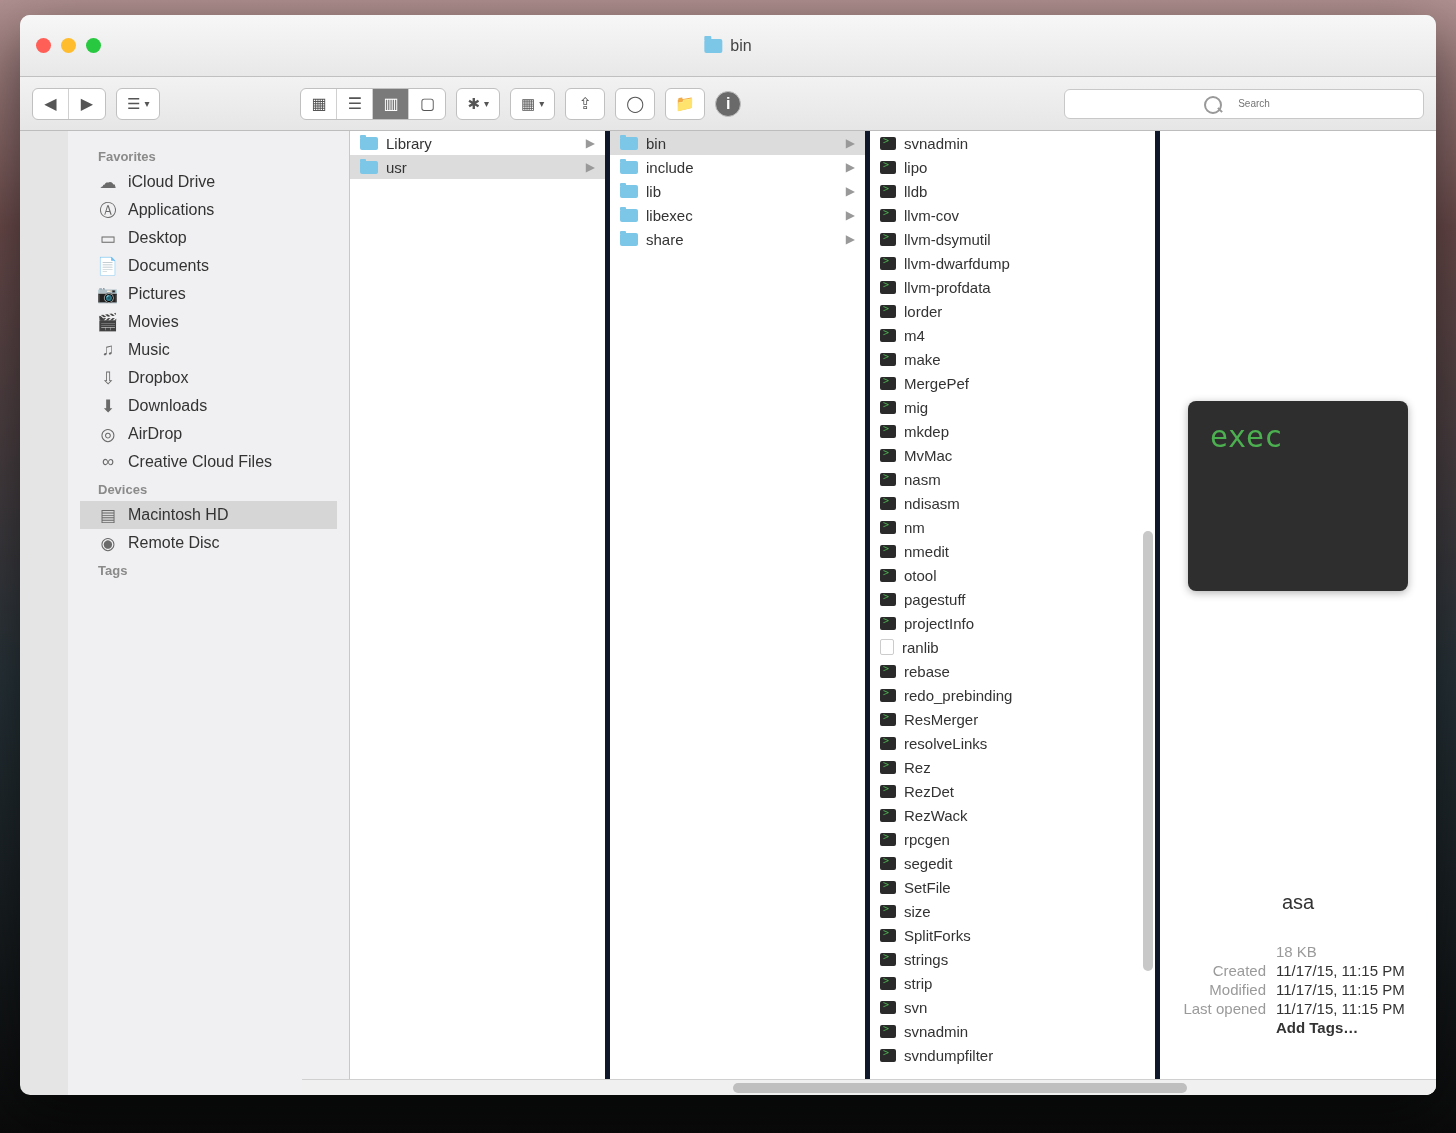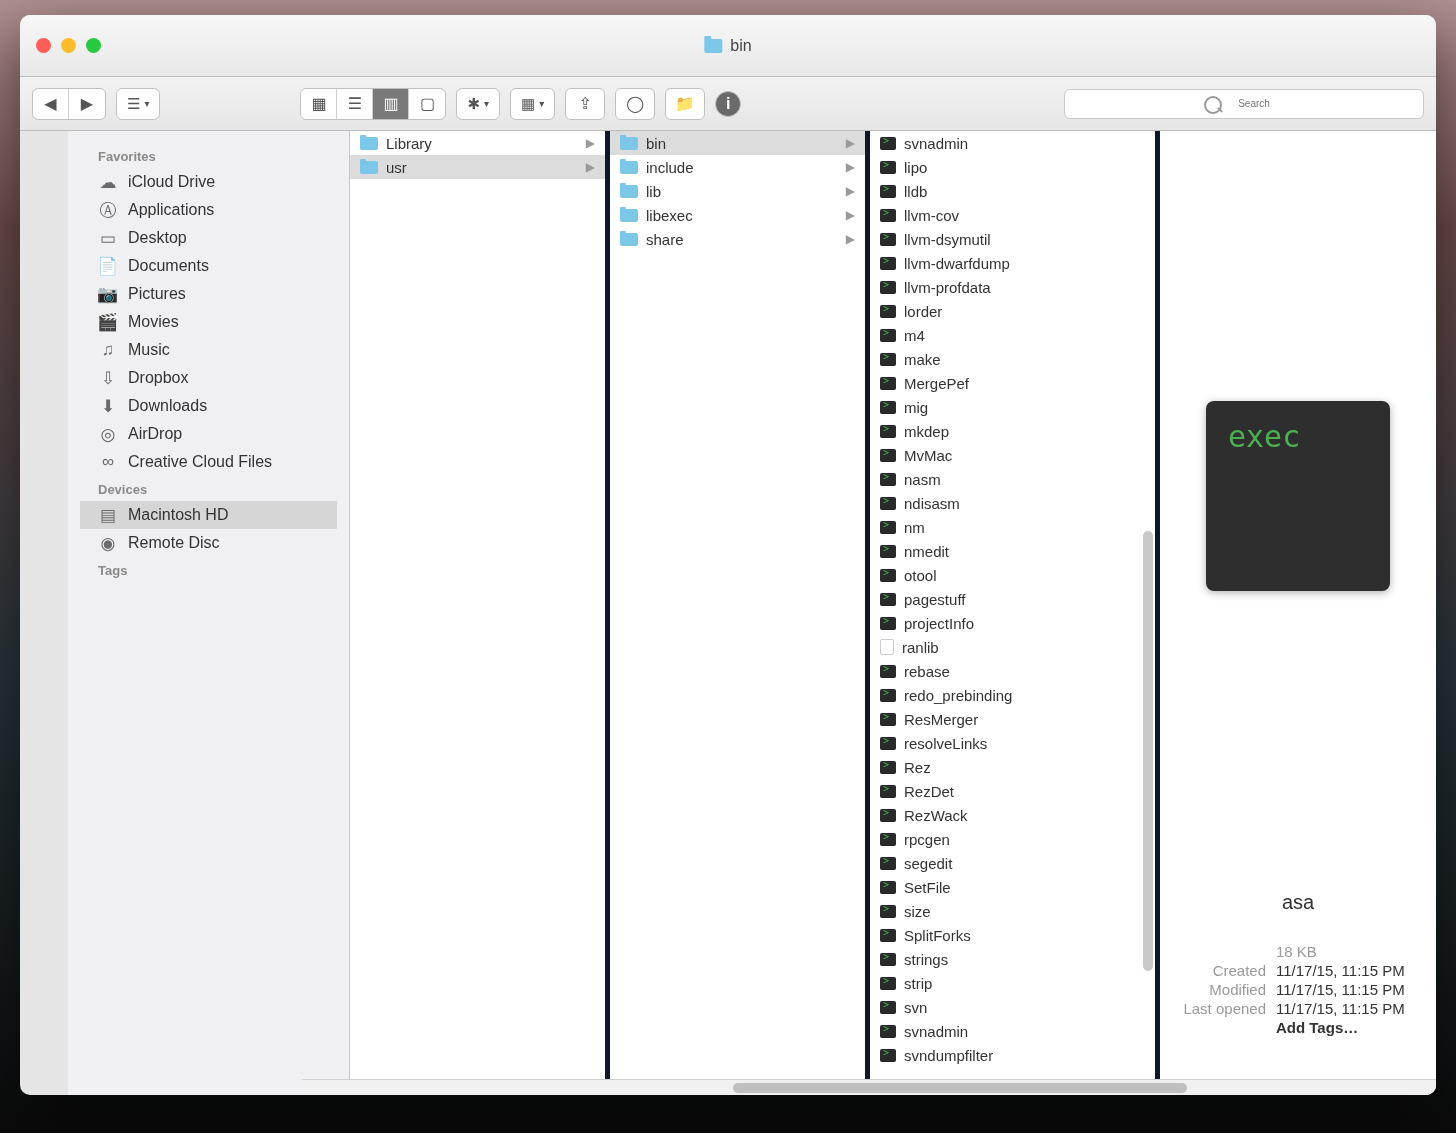--- a/index.html
+++ b/index.html
@@ -37,21 +37,21 @@
 .col-item{display:flex;align-items:center;padding:2px 10px;font-size:15px;color:#333;cursor:pointer;height:24px;}
 .col-item.sel{background:#dcdcdc;}
 .col-item .arrow{margin-left:auto;color:#999;font-size:12px;}
 .fic{width:18px;height:13px;background:#7cc7e8;border-radius:2px;margin-right:8px;position:relative;flex-shrink:0;}
 .fic:before{content:"";position:absolute;top:-2px;left:0;width:6px;height:3px;background:#7cc7e8;border-radius:1px 1px 0 0;}
 .eic{width:16px;height:13px;background:#2a2a2a;border-radius:2px;margin-right:8px;flex-shrink:0;position:relative;}
 .eic:after{content:">";position:absolute;top:-2px;left:3px;color:#4caf50;font-size:10px;font-family:monospace;}
 .dic{width:14px;height:16px;background:#fff;border:1px solid #ccc;border-radius:2px;margin-right:8px;flex-shrink:0;}
 .col-handle{position:absolute;bottom:2px;right:2px;color:#bbb;font-size:11px;letter-spacing:-2px;}
 .preview{flex:1;display:flex;flex-direction:column;align-items:center;padding:30px 20px 20px;overflow-y:auto;}
-.pv-icon{width:184px;height:190px;background:#2e2e2e;border-radius:8px;box-shadow:0 2px 8px rgba(0,0,0,.3);display:flex;align-items:flex-start;justify-content:flex-start;padding:18px 22px;margin-top:240px;}
+.pv-icon{width:220px;height:190px;background:#2e2e2e;border-radius:8px;box-shadow:0 2px 8px rgba(0,0,0,.3);display:flex;align-items:flex-start;justify-content:flex-start;padding:18px 22px;margin-top:240px;}
 .pv-icon span{color:#4caf50;font-family:Menlo,monospace;font-size:30px;}
 .pv-name{margin-top:300px;font-size:20px;color:#333;}
 .pv-meta{margin-top:28px;width:100%;font-size:15px;}
 .pv-row{display:flex;justify-content:flex-end;gap:10px;padding:1px 0;}
 .pv-row .k{color:#9a9a9a;text-align:right;}
 .pv-row .v{color:#333;width:140px;text-align:left;}
 .pv-row.size .v{color:#9a9a9a;}
 .add-tags{color:#1e88e5;cursor:pointer;font-weight:bold;}
 .scrollbar-h{position:absolute;bottom:0;left:282px;right:0;height:16px;background:#f0f0f0;border-top:1px solid #d0d0d0;}
 .scrollbar-h .thumb{position:absolute;left:38%;top:3px;height:10px;width:40%;background:#bfbfbf;border-radius:5px;}

